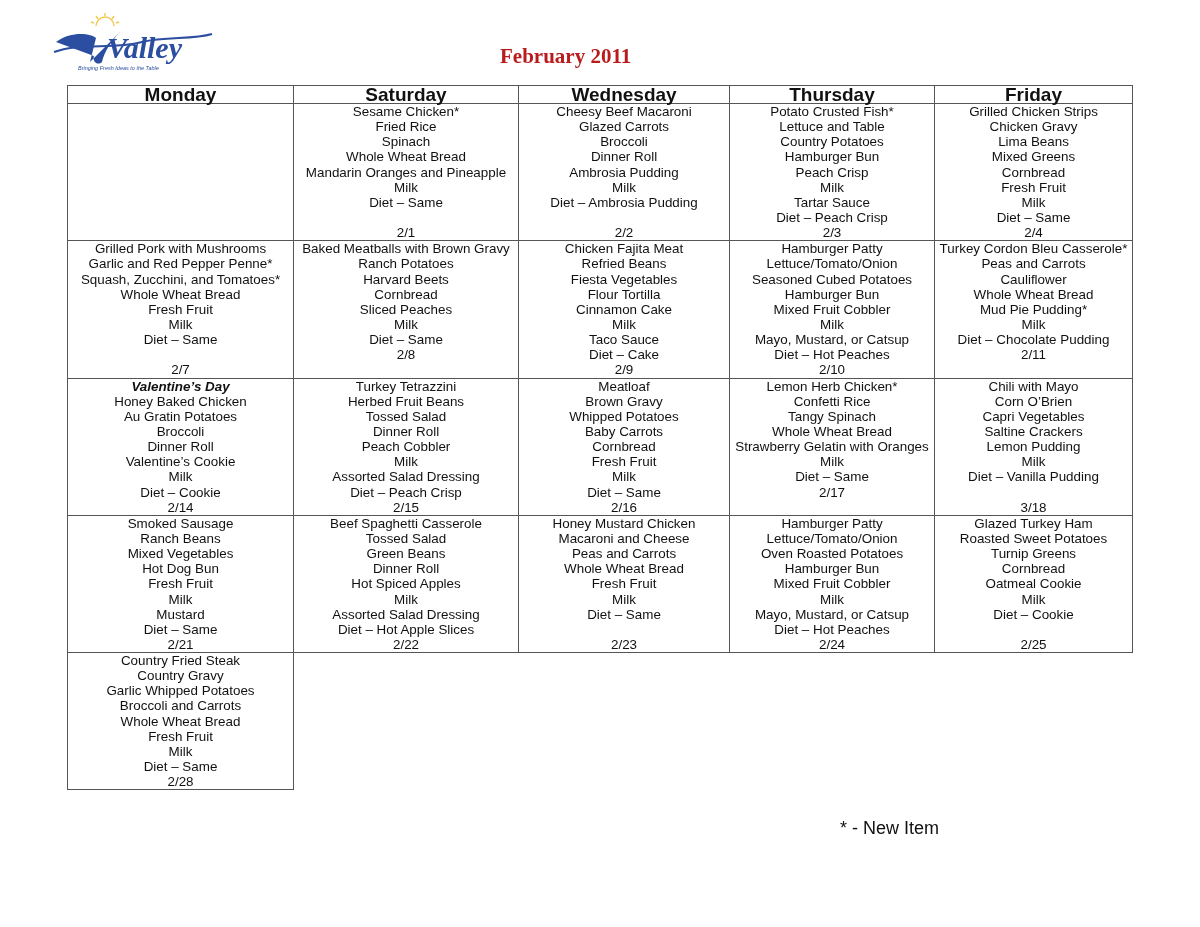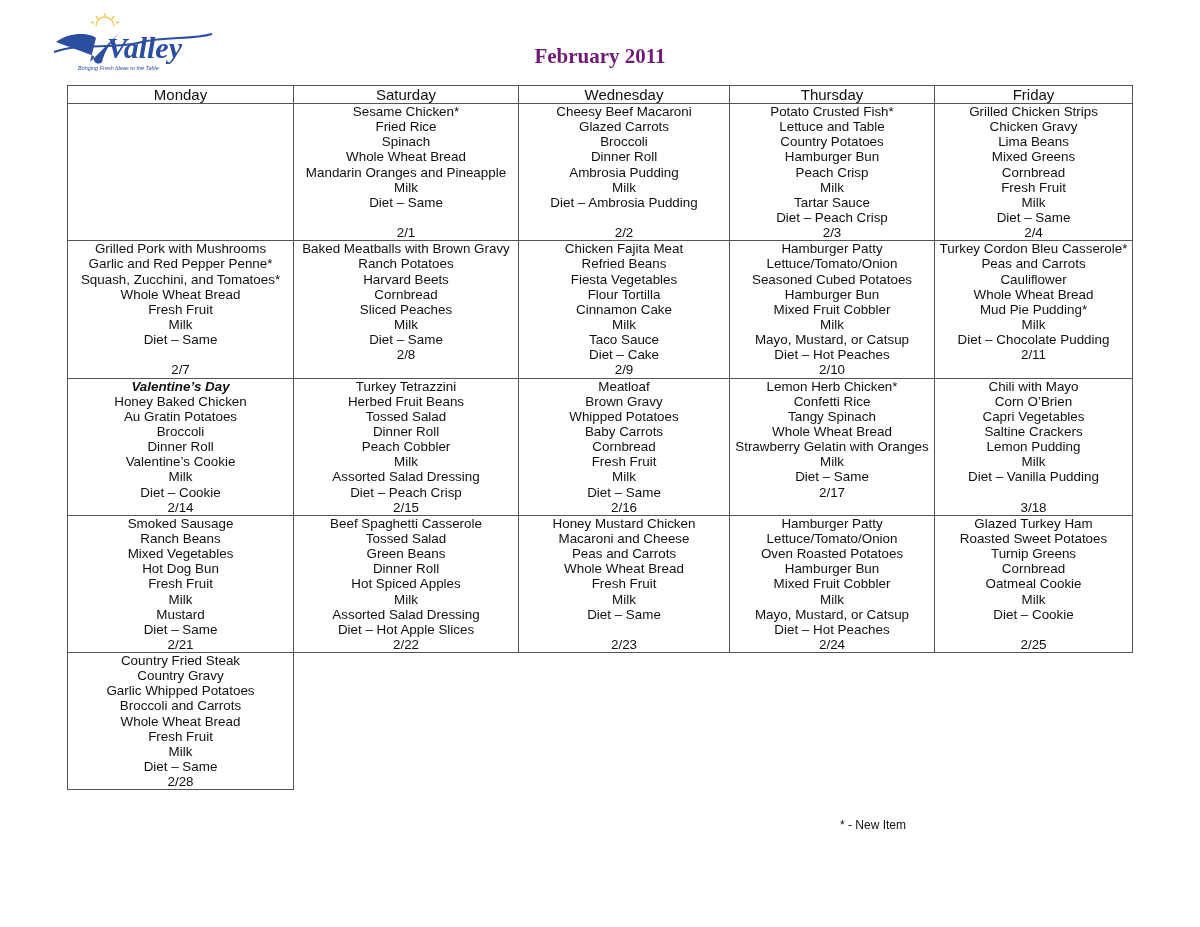--- a/index.html
+++ b/index.html
@@ -1,28 +1,28 @@
 <!DOCTYPE html>
 <html><head>
 <meta charset="utf-8">
 <style>
   html, body { margin: 0; padding: 0; background: #ffffff; }
   body { width: 1200px; height: 927px; position: relative; overflow: hidden;
          font-family: "Liberation Sans", sans-serif; color: #111; }
   .logo { position: absolute; left: 52px; top: 12px; width: 165px; height: 62px; }
-  .title { position: absolute; left: 500px; top: 44px; width: 200px; text-align: center;
-           font-family: "Liberation Serif", serif; font-weight: bold; font-size: 21px; color: #701a75; }
+  .title { position: absolute; left: 500px; top: 44px; width: 200px; 
+           font-family: "Liberation Serif", serif; font-weight: bold; font-size: 21px; color: #b91c1c; }
   table.menu { position: absolute; left: 67px; top: 85px; border-collapse: collapse; table-layout: fixed; }
   table.menu th, table.menu td { border: 1px solid #555; padding: 0; text-align: center; vertical-align: top; }
-  table.menu th { font-weight: normal; font-size: 15px; height: 17px; line-height: 17px; }
+  table.menu th { font-weight: bold; font-size: 19px; height: 17px; line-height: 17px; }
   table.menu td { font-size: 13.4px; line-height: 15.15px; height: 136px; margin-top: 48px; }
   table.menu td.empty { border: none; }
   .line { display: block; white-space: nowrap; height: 15.15px; }
   .line.bi { font-weight: bold; font-style: italic; }
-  .footnote { position: absolute; left: 840px; top: 818px; font-size: 12px; }
+  .footnote { position: absolute; left: 840px; top: 818px; font-size: 18px; }
 </style>
 </head>
 <body>
 
 <div class="logo">
   <svg width="165" height="62" viewBox="0 0 165 62">
     <g stroke="#f2c94c" stroke-width="1.4" fill="none">
       <path d="M44 14 a9 9 0 0 1 18 0"></path>
       <line x1="53" y1="1" x2="53" y2="4"></line>
       <line x1="44" y1="4" x2="46" y2="7"></line>

